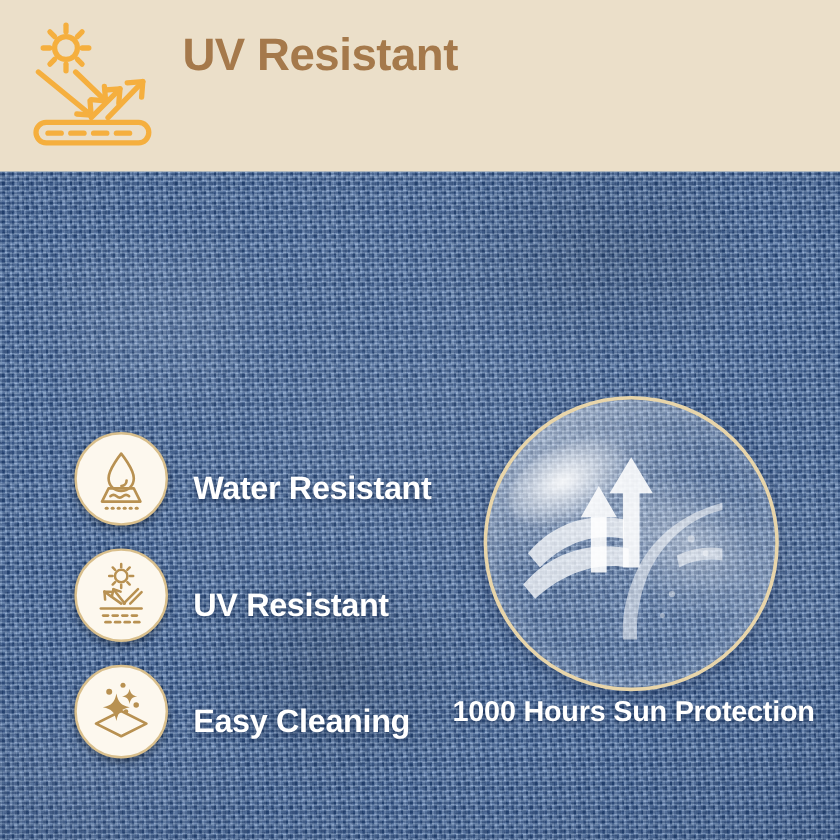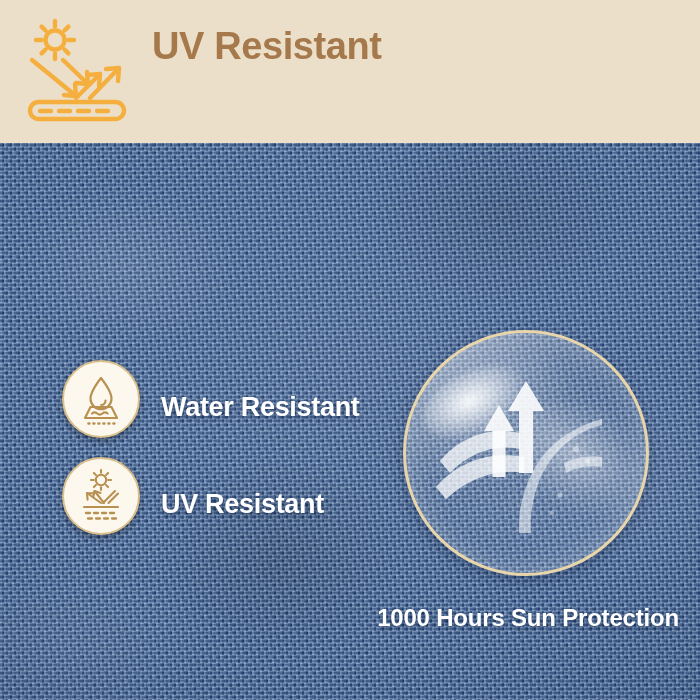--- a/index.html
+++ b/index.html
@@ -202,21 +202,21 @@
     inset: 0;
     display: flex;
     align-items: center;
     justify-content: center;
   }
 
   
   .glass-caption {
     position: absolute;
     left: 368px;
-    top: 604px;
+    top: 580px;
     width: 320px;
     text-align: center;
     color: #ffffff;
     font-family: "Liberation Sans", sans-serif;
     font-weight: bold;
     font-size: 24px;
     letter-spacing: -0.2px;
     white-space: nowrap;
     text-shadow: 0 2px 5px rgba(10,26,56,0.55);
     z-index: 10;
@@ -338,20 +338,38 @@
             <line x1="18" y1="53.5" x2="22" y2="53.5"></line>
             <line x1="26" y1="53.5" x2="30" y2="53.5"></line>
             <line x1="34" y1="53.5" x2="38" y2="53.5"></line>
             <line x1="42" y1="53.5" x2="46" y2="53.5"></line>
           </g>
         </svg>
       </div>
       <div class="feature-label">UV Resistant</div>
     </div>
 
+    <div class="feature-row">
+      <div class="badge">
+        <svg viewBox="0 0 62 62" width="62" height="62" stroke="#B89152" stroke-width="2.2" stroke-linecap="round" stroke-linejoin="round" fill="none">
+
+          <path d="M27 16 C28.6 23.6 30.8 25.8 38.2 27.4 C30.8 29 28.6 31.2 27 38.8 C25.4 31.2 23.2 29 15.8 27.4 C23.2 25.8 25.4 23.6 27 16 Z" fill="#B89152" stroke="none"></path>
+
+          <path d="M38 12 C38.9 16.2 40.1 17.4 44.3 18.3 C40.1 19.2 38.9 20.4 38 24.6 C37.1 20.4 35.9 19.2 31.7 18.3 C35.9 17.4 37.1 16.2 38 12 Z" fill="#B89152" stroke="none"></path>
+
+          <circle cx="21" cy="14.5" r="2.5" fill="#B89152" stroke="none"></circle>
+          <circle cx="32.5" cy="9" r="2.1" fill="#B89152" stroke="none"></circle>
+          <circle cx="43.5" cy="25.5" r="2.3" fill="#B89152" stroke="none"></circle>
+          <circle cx="35" cy="31" r="1.9" fill="#B89152" stroke="none"></circle>
+
+          <path d="M31 30.5 L52 41 L31 51.5 L10 41 Z"></path>
+        </svg>
+      </div>
+      <div class="feature-label">Easy Cleaning</div>
+    </div>
   </div>
 
   <div class="glass-wrap">
     <div class="glass-disc">
       <div class="glass-specular"></div>
       <div class="glass-sheen"></div>
       <div class="glass-emblem">
         <svg viewBox="0 0 200 200" width="200" height="200">
           <g fill="rgba(255,255,255,0.88)">
 

